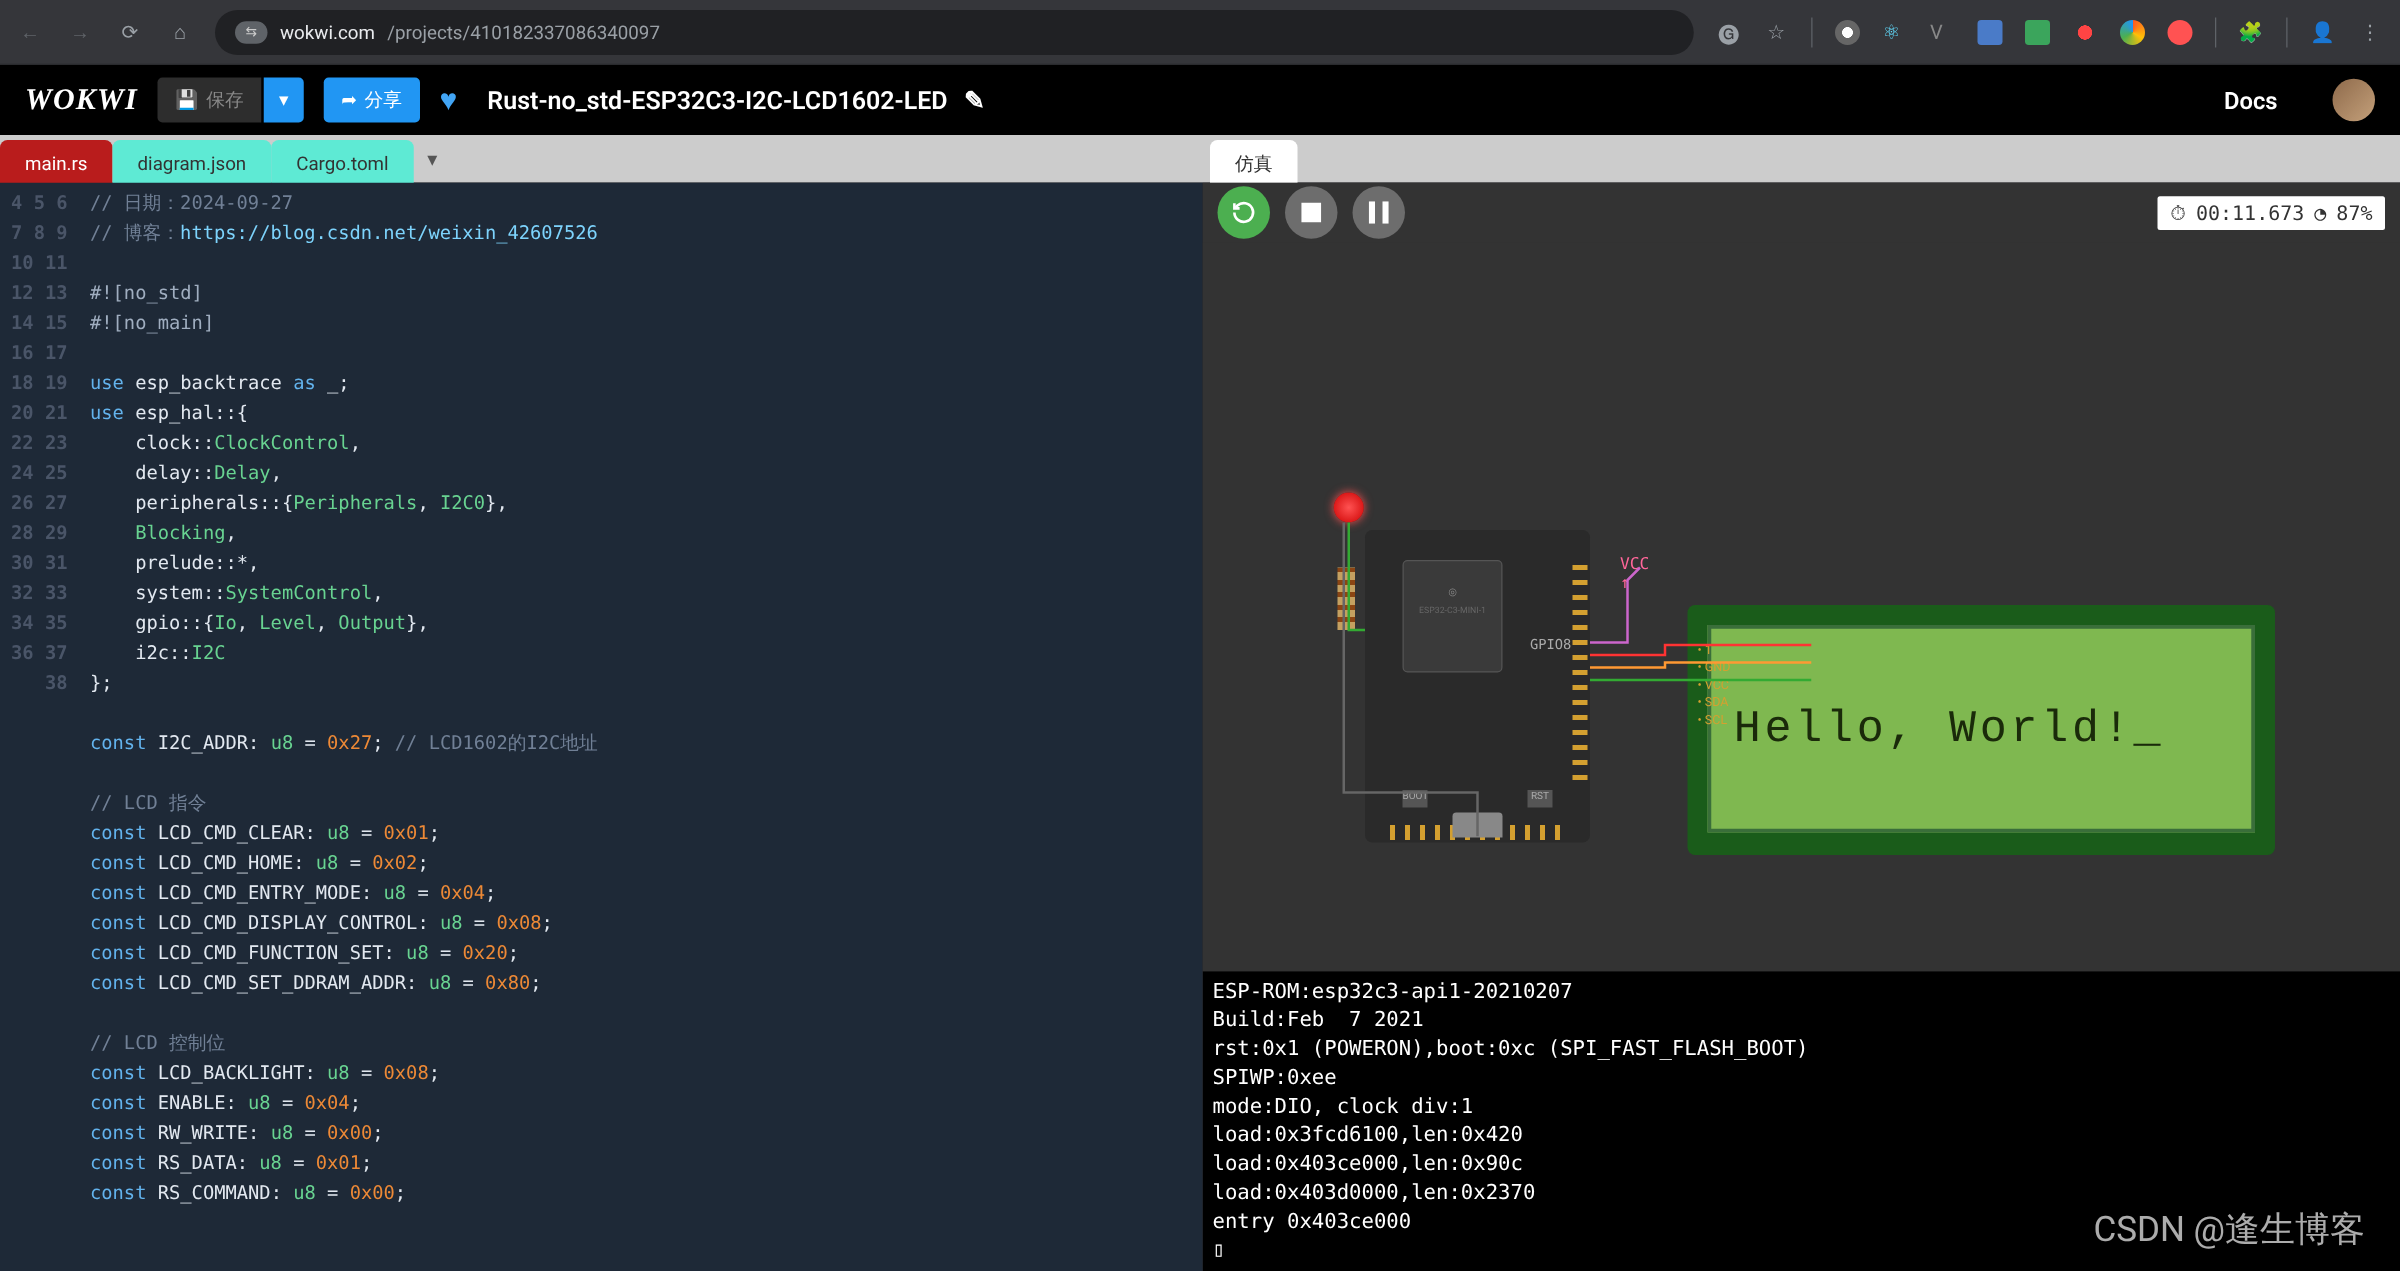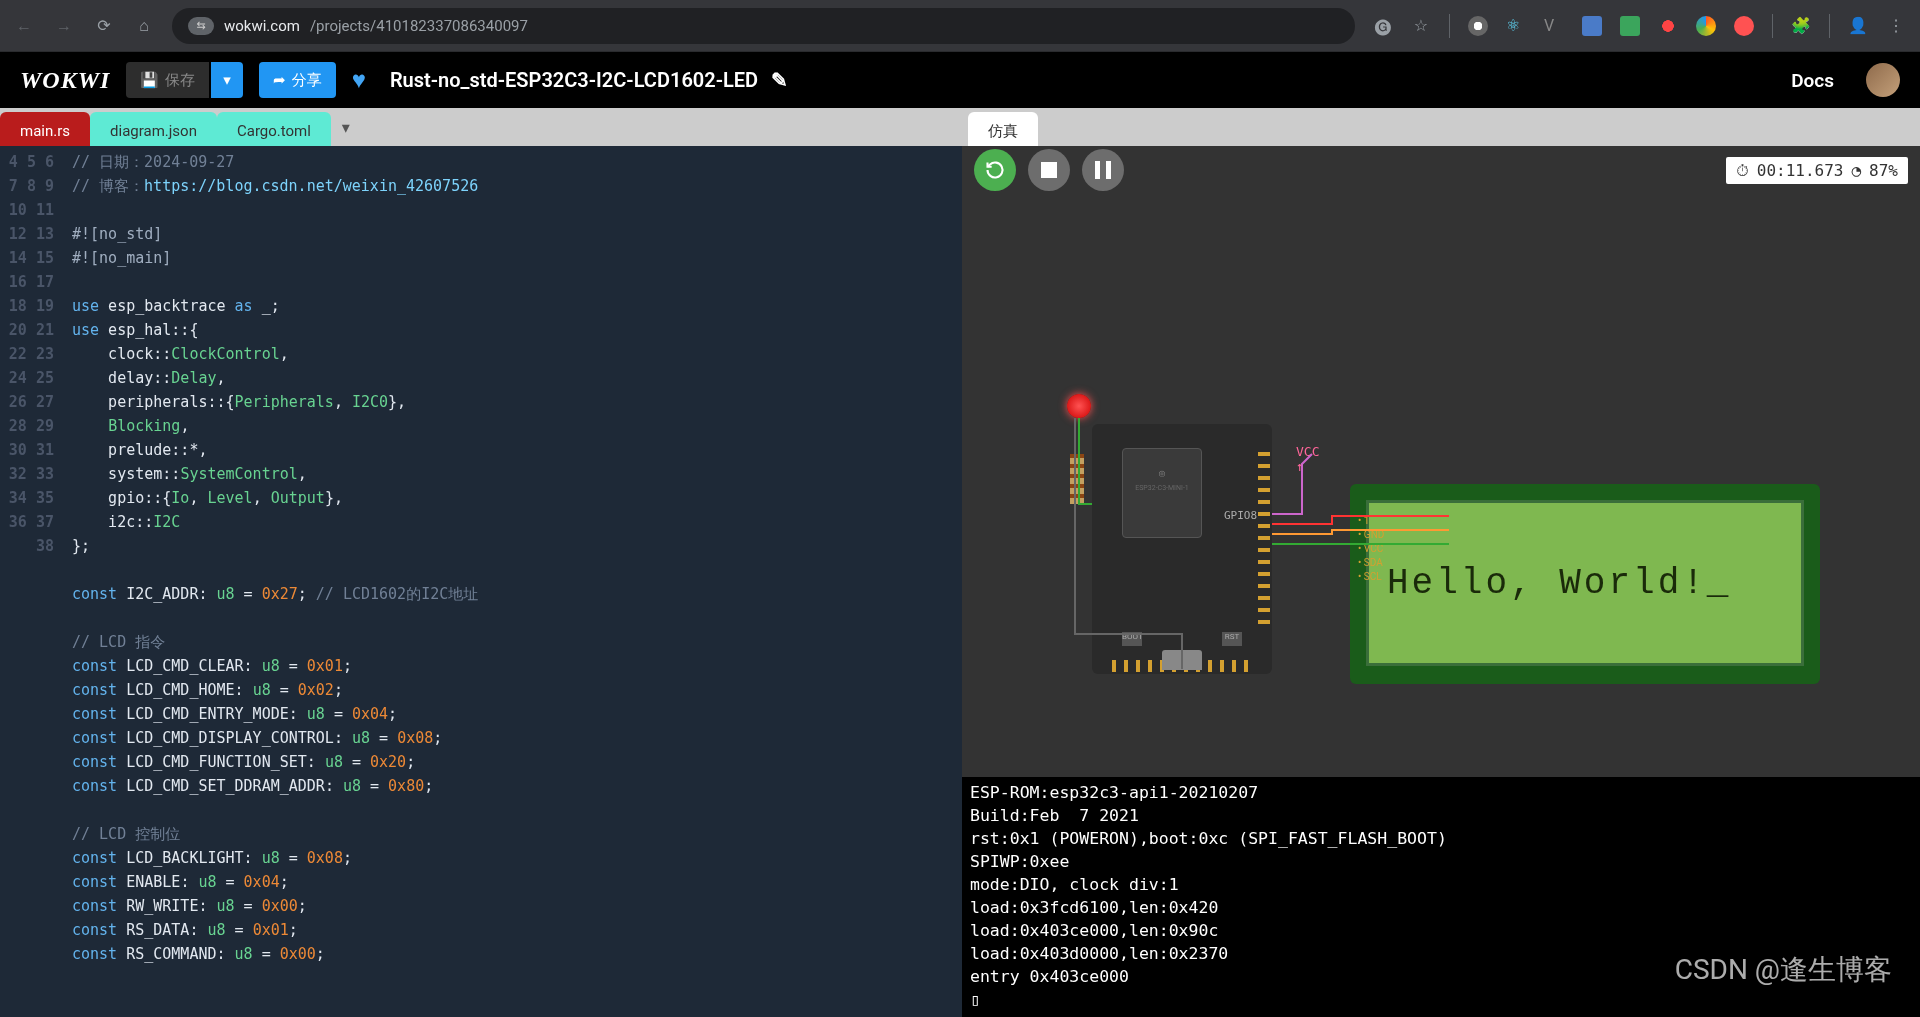--- a/index.html
+++ b/index.html
@@ -16,21 +16,21 @@
 .app-header { height:56px; background:#000; display:flex; align-items:center; padding:0 20px; gap:16px; }
 .logo { font-size:24px; font-weight:700; font-style:italic; letter-spacing:1px; color:#fff; font-family:Georgia,serif;}
 .save-group { display:flex; align-items:center; }
 .btn { height:36px; display:flex; align-items:center; justify-content:center; padding:0 14px; font-size:15px; color:#fff; cursor:pointer; gap:6px;}
 .btn-save { background:#2d2d2d; color:#888; border-radius:4px 0 0 4px; }
 .btn-dropdown { background:#2196f3; width:32px; border-radius:0 4px 4px 0; margin-left:2px; justify-content:center;}
 .btn-share { background:#2196f3; border-radius:4px; }
 .heart { color:#42a5f5; font-size:24px; cursor:pointer; }
 .project-title { font-size:20px; font-weight:600; color:#fff; margin-left:8px; flex:1;}
 .edit-icon { color:#fff; cursor:pointer; margin-left:8px;}
-.docs-link { color:#fff; font-size:19px; font-weight:600; margin-right:16px; cursor:pointer;text-align:center;}
+.docs-link { color:#fff; font-size:19px; font-weight:600; margin-right:28px; cursor:pointer;text-align:center;}
 .avatar { width:34px; height:34px; border-radius:50%; background:linear-gradient(135deg,#8e6a4b,#c4a07a);}
 .tabs-row { height:38px; background:#ccc; display:flex; }
 .tabs-left { width:962px; display:flex; }
 .tabs-right { flex:1; display:flex; padding-left:6px;}
 .tab { height:38px; padding:8px 20px; font-size:15px; color:#333; background:#5eead4; cursor:pointer; display:flex; align-items:center; border-radius:6px 6px 0 0; margin-top:4px;}
 .tab.active { background:#b91c1c; color:#fff; }
 .tab-menu { width:30px; display:flex; align-items:center; justify-content:center; color:#555; cursor:pointer;}
 .tab-sim.active { background:#fff; color:#333; }
 .main-area { flex:1; display:flex; overflow:hidden;}
 .editor-pane { width:962px; background:#1e2937; position:relative; overflow:hidden;}
@@ -61,21 +61,21 @@
 .pin-right { right:2px; top:20px; height:180px;}
 .pin-bottom { position:absolute; bottom:2px; left:20px; right:20px; height:12px; background:repeating-linear-gradient(90deg,#d4a030 0,#d4a030 4px,transparent 4px,transparent 12px);}
 .led-red { position:absolute; left:105px; top:200px; width:24px; height:24px; border-radius:50%; background:radial-gradient(#ff5252,#cc0000); box-shadow:0 0 8px #ff5252;}
 .resistor { position:absolute; left:108px; top:260px; width:14px; height:50px; background:repeating-linear-gradient(0deg,#c4a060 0,#c4a060 6px,#8b4513 6px,#8b4513 10px);}
 .vcc-label { position:absolute; left:334px; top:250px; color:#ff6699; font-size:13px; font-family:monospace;}
 .gpio-label { position:absolute; left:262px; top:315px; color:#aaa; font-size:11px; font-family:monospace;}
 .usb { position:absolute; bottom:4px; left:70px; width:40px; height:20px; background:#888; border-radius:3px 3px 0 0;}
 .boot-btn,.rst-btn { position:absolute; bottom:28px; width:20px; height:14px; background:#555; font-size:8px; color:#aaa; text-align:center;}
 .boot-btn { left:30px;} .rst-btn { right:30px;}
 .console { height:240px; background:#000; color:#fff; font-family:"SF Mono","Consolas",monospace; font-size:16.5px; line-height:23px; padding:4px 8px; white-space:pre; overflow:hidden;}
-.watermark { position:fixed; right:28px; bottom:28px; font-size:28px; color:rgba(230,230,230,0.75); font-weight:400;}
+.watermark { position:fixed; right:28px; bottom:14px; font-size:28px; color:rgba(230,230,230,0.75); font-weight:400;}
 .wire { position:absolute; pointer-events:none;}
 </style>
 </head>
 <body>
 
 <div class="browser-bar">
   <div class="nav-icons">
     <div class="nav-icon disabled">←</div>
     <div class="nav-icon disabled">→</div>
     <div class="nav-icon">⟳</div>

